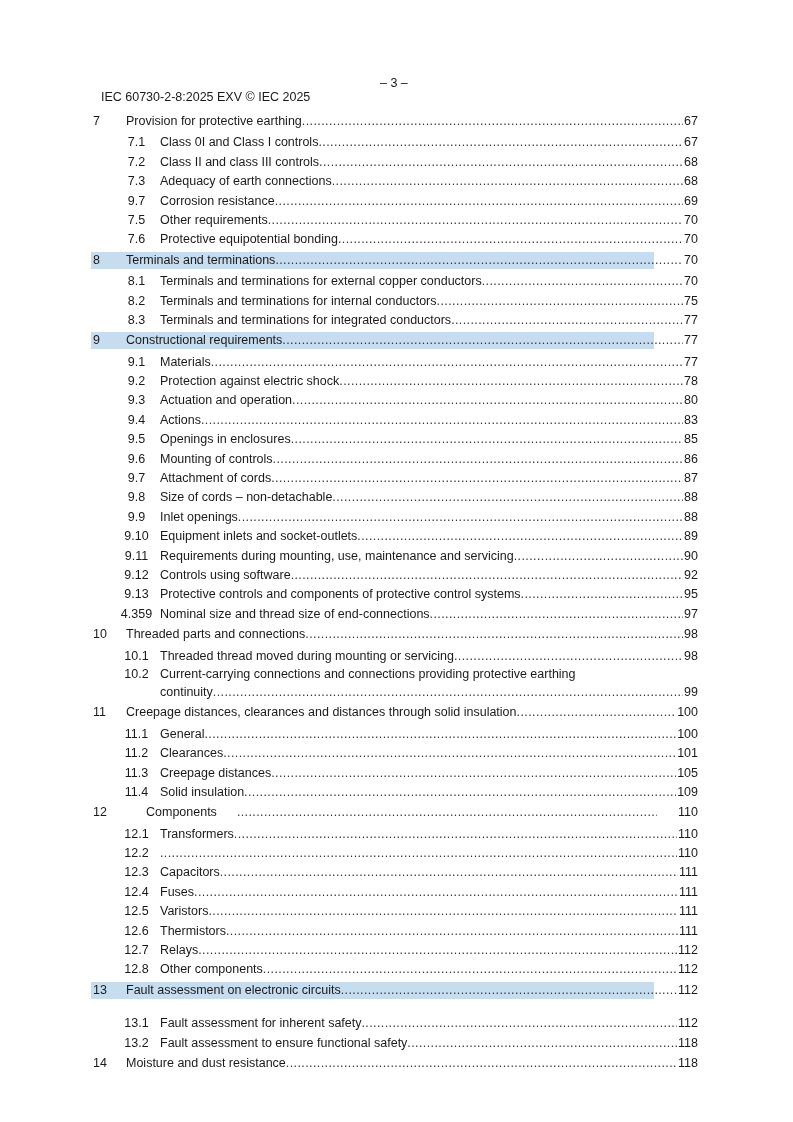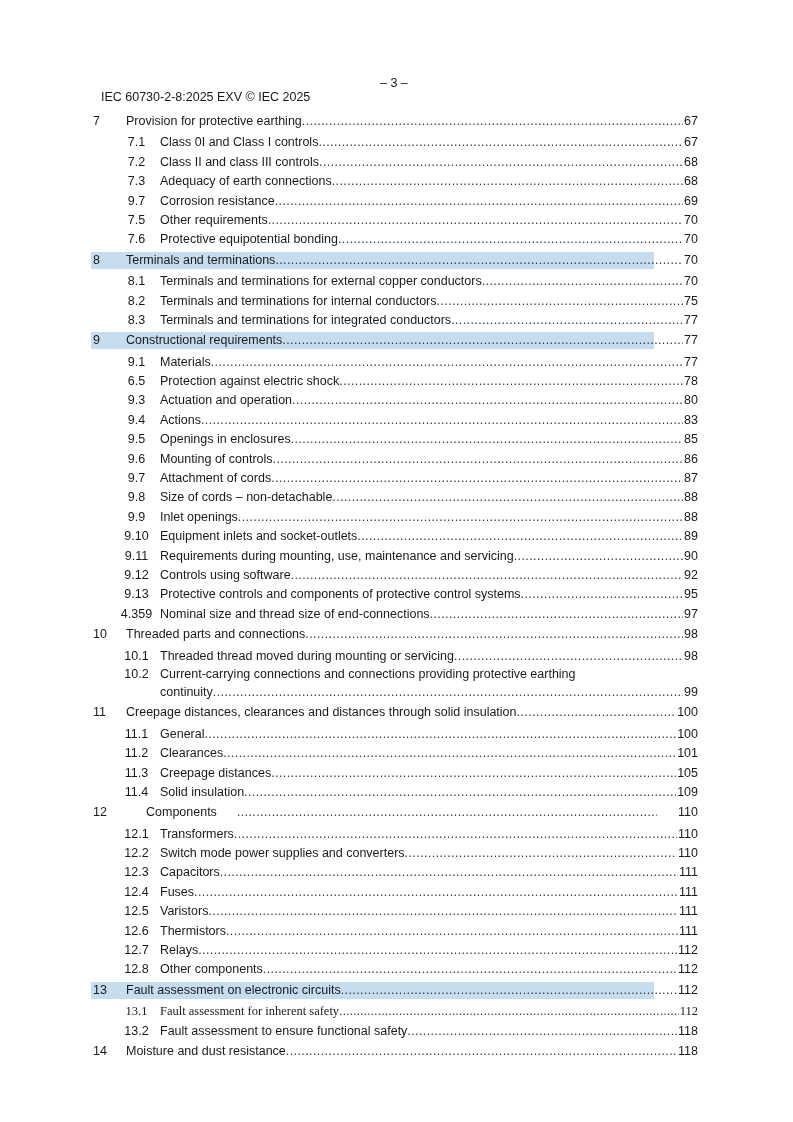--- a/index.html
+++ b/index.html
@@ -104,21 +104,21 @@
       <span class="dots"></span>
       <span class="page">77</span>
     </div>
     <div class="row lvl2" style="margin-top: 2px;">
       <span class="num2">9.1</span>
       <span class="title">Materials</span>
       <span class="dots"></span>
       <span class="page">77</span>
     </div>
     <div class="row lvl2">
-      <span class="num2">6.5</span>
+      <span class="num2">9.2</span>
       <span class="title">Protection against electric shock</span>
       <span class="dots"></span>
       <span class="page">78</span>
     </div>
     <div class="row lvl2">
       <span class="num2">9.3</span>
       <span class="title">Actuation and operation</span>
       <span class="dots"></span>
       <span class="page">80</span>
     </div>
@@ -247,21 +247,20 @@
       <span class="page">110</span>
     </div>
     <div class="row lvl2" style="margin-top: 2px;">
       <span class="num2">12.1</span>
       <span class="title">Transformers</span>
       <span class="dots"></span>
       <span class="page">110</span>
     </div>
     <div class="row lvl2">
       <span class="num2">12.2</span>
-      <span class="title">Switch mode power supplies and converters</span>
       <span class="dots"></span>
       <span class="page">110</span>
     </div>
     <div class="row lvl2">
       <span class="num2">12.3</span>
       <span class="title">Capacitors</span>
       <span class="dots"></span>
       <span class="page">111</span>
     </div>
     <div class="row lvl2">
@@ -293,21 +292,21 @@
       <span class="title">Other components</span>
       <span class="dots"></span>
       <span class="page">112</span>
     </div>
     <div class="row lvl1 hl" style="margin-top: 1px;">
       <span class="num1">13</span>
       <span class="title">Fault assessment on electronic circuits</span>
       <span class="dots"></span>
       <span class="page">112</span>
     </div>
-    <div class="row lvl2" style="margin-top: 2px; font-family: Liberation Serif, serif;">
+    <div class="row lvl2" style="margin-top: 14px;">
       <span class="num2">13.1</span>
       <span class="title">Fault assessment for inherent safety</span>
       <span class="dots"></span>
       <span class="page">112</span>
     </div>
     <div class="row lvl2">
       <span class="num2">13.2</span>
       <span class="title">Fault assessment to ensure functional safety</span>
       <span class="dots"></span>
       <span class="page">118</span>

